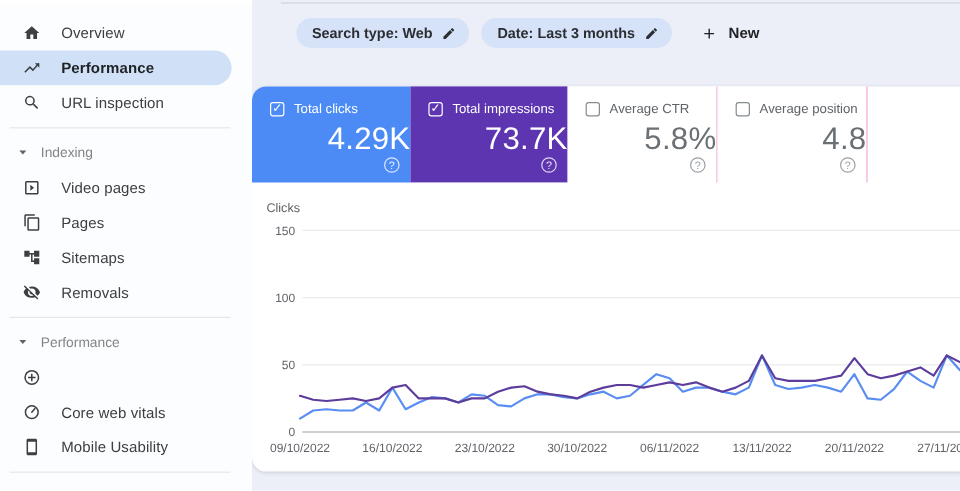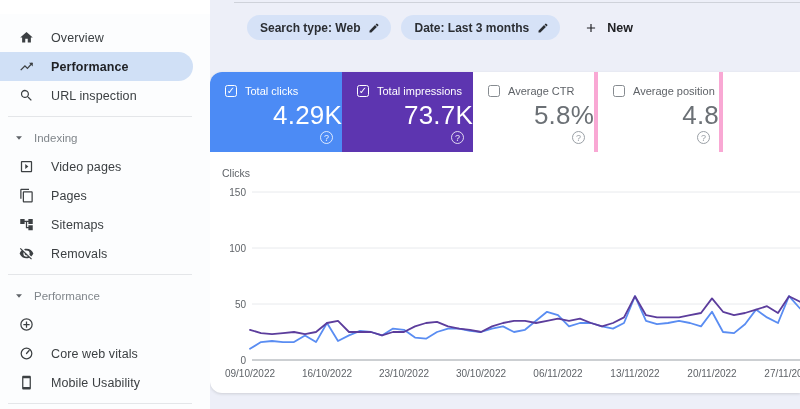--- a/index.html
+++ b/index.html
@@ -1,20 +1,20 @@
 <!DOCTYPE html>
 <html><head>
 <meta charset="utf-8">
 <style>
   * { margin:0; padding:0; box-sizing:border-box; }
   html,body { width:800px; height:409px; overflow:hidden; }
   body { font-family:"Liberation Sans", sans-serif; background:#fff; position:relative; }
 
   
-  .sidebar { position:absolute; left:0; top:14px; bottom:0; width:210px; background:#fcfdfe; padding-top:9px; z-index:2; }
+  .sidebar { position:absolute; left:0; top:4px; bottom:0; width:210px; background:#fcfdfe; padding-top:9px; z-index:2; }
   .side-item { height:29px; display:flex; align-items:center; gap:17px; padding-left:18px; cursor:pointer; width:193px; }
   .side-item .icon { width:16px; height:16px; display:flex; align-items:center; justify-content:center; flex:0 0 16px; }
   .side-item .icon svg { width:15px; height:15px; fill:#3c4043; stroke:none; }
   .side-item .lbl { font-size:12.5px; color:#3c4043; letter-spacing:.1px; }
   .side-item.selected { background:#d0e0f6; border-radius:0 15px 15px 0; }
   .side-item.selected .lbl { color:#1f2125; font-weight:700; }
   .side-section { height:29px; margin-top:2px; display:flex; align-items:center; gap:10px; padding-left:14px; cursor:pointer; }
   .side-section .icon svg { width:10px; height:10px; fill:#5f6368; }
   .side-section .lbl { font-size:11.5px; color:#80868b; }
   .side-divider { height:1px; background:#e4e6e9; margin:6px 18px 6px 8px; }
@@ -32,21 +32,21 @@
 
   
   .panel { position:absolute; left:0; top:72px; right:0; height:321px; background:#fff; border-radius:12px 0 0 12px; box-shadow:0 1px 3px rgba(60,64,67,.18); }
 
   .metrics { display:flex; height:80px; }
   .metric { position:relative; padding:13px 0 0 15px; cursor:pointer; }
   .metric .head { display:flex; align-items:center; gap:8px; }
   .metric .mlabel { font-size:11px; }
   .metric .mvalue { font-size:26px; margin-top:3px; letter-spacing:.2px; }
   .metric.m0 { border-radius:12px 0 0 0; }
-  .metric.white { border-right:4px solid #f9a8d4; }
+  .metric.white { border-right:1px solid #f9a8d4; }
   .metric.white .mlabel { color:#5f6368; }
   .metric.white .mvalue { color:#6b7075; }
   .cbox { width:12px; height:12px; border-radius:2.5px; display:flex; align-items:center; justify-content:center; font-size:10px; line-height:1; }
   .cbox.checked { border:1.5px solid #fff; color:#fff; }
   .cbox.unchecked { border:1.5px solid #868b90; color:transparent; }
   .qmark { position:absolute; right:9px; bottom:8px; width:13px; height:13px; border-radius:50%; font-size:9px; display:flex; align-items:center; justify-content:center; }
   .metric.colored .qmark { border:1px solid rgba(255,255,255,.8); color:rgba(255,255,255,.9); }
   .metric.white .qmark { border:1px solid #9aa0a6; color:#9aa0a6; }
 
   .chart-wrap { position:absolute; left:0; top:95px; right:0; bottom:0; }

